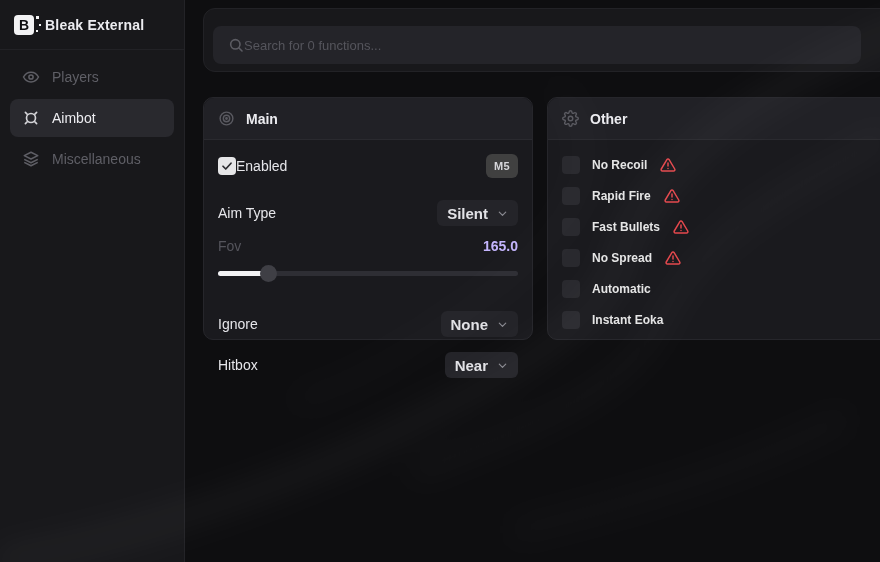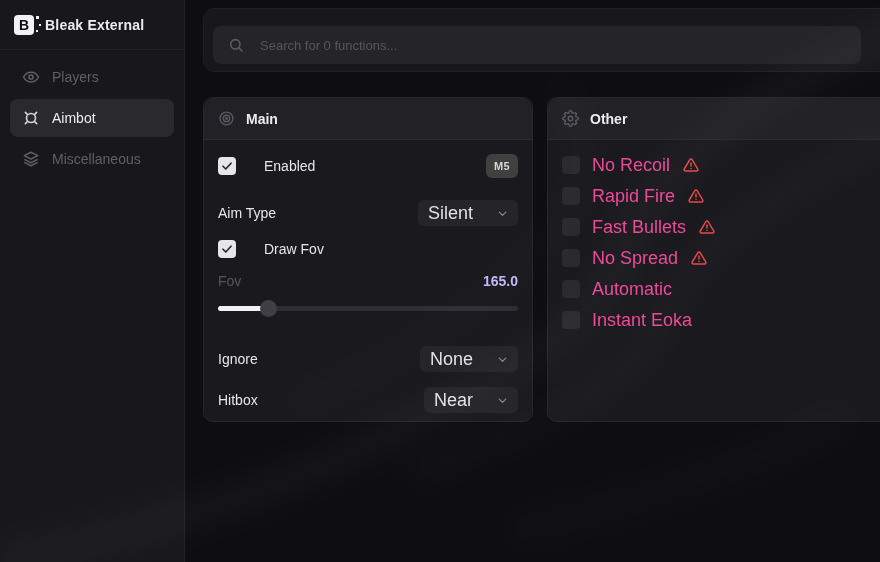--- a/index.html
+++ b/index.html
@@ -53,75 +53,75 @@
 
   
   .topbar {
     position: absolute; left: 203px; top: 8px; right: -16px; height: 64px;
     background: #18181b; border: 1px solid #222226; border-radius: 12px;
     z-index: 1;
   }
   .search-box {
     position: absolute; left: 9px; top: 17px; right: 34px; height: 38px;
     background: #242429; border-radius: 8px;
-    display: flex; align-items: center; gap: 16px; padding: 0 15px;
+    display: flex; align-items: center; gap: 0; padding: 0 15px;
   }
   .search-box svg { stroke: #5c5c63; flex: none; }
   .search-input {
     background: transparent; border: none; outline: none; width: 100%;
     font-family: inherit; font-size: 13px; color: #c9c9cf;
   }
   .search-input::placeholder { color: #55555c; }
 
   
   .panel {
-    position: absolute; top: 97px; height: 325px;
+    position: absolute; top: 97px; height: 243px;
     background: #1a1a1e; border: 1px solid #26262b; border-radius: 10px;
     z-index: 1;
   }
   .panel.main { left: 203px; width: 330px; }
   .panel.other { left: 547px; width: 353px; }
   .panel-header {
     height: 42px; background: #212126; border-bottom: 1px solid #2a2a2f;
     border-radius: 10px 10px 0 0;
     display: flex; align-items: center; gap: 11px; padding: 0 14px;
   }
   .panel-header svg { stroke: #5a5a61; flex: none; }
   .panel-title { font-size: 14px; font-weight: 700; color: #ececf0; }
   .panel-body { padding: 14px; }
 
   
   .row {
     display: flex; align-items: center; justify-content: space-between;
     min-height: 24px;
   }
   .row + .row { margin-top: 22px; }
-  .left-group { display: flex; align-items: center; gap: 28px; }
+  .left-group { display: flex; align-items: center; gap: 0; }
   .label { font-size: 14px; font-weight: 500; color: #e6e6ea; }
   .label.dim { color: #55555c; }
 
   
   .checkbox {
     width: 18px; height: 18px; border-radius: 4px; flex: none; cursor: pointer;
     display: flex; align-items: center; justify-content: center;
   }
   .checkbox.checked { background: #e6e6e8; }
   .checkbox.unchecked { background: #29292e; }
 
   
   .keybind {
     min-width: 32px; height: 24px; padding: 0 7px;
     background: #404040; border-radius: 6px; cursor: pointer;
     display: flex; align-items: center; justify-content: center;
     font-size: 11px; font-weight: 700; color: #d6d6da; letter-spacing: .3px;
   }
   .select {
     height: 26px; padding: 0 10px; background: #242429; border-radius: 6px;
-    display: flex; align-items: center; gap: 24px; cursor: pointer;
-    font-size: 18px; font-weight: 400; color: #e2e2e6;
+    display: flex; align-items: center; gap: 9px; cursor: pointer;
+    font-size: 15px; font-weight: 700; color: #e2e2e6;
   }
   .select svg { stroke: #8a8a91; }
 
   
   .fov-value { font-size: 14px; font-weight: 600; color: #c4b5fd; }
   .slider { margin-top: 9px; position: relative; height: 16px; cursor: pointer; }
   .slider-track {
     position: absolute; left: 0; right: 0; top: 6px; height: 5px;
     background: #2e2e34; border-radius: 3px;
   }
@@ -130,21 +130,21 @@
     background: #f2f2f4; border-radius: 3px 0 0 3px;
   }
   .slider-thumb {
     position: absolute; top: 0; width: 17px; height: 17px; margin-left: -8px;
     background: #3f3f45; border-radius: 50%;
   }
 
   
   .o-row { display: flex; align-items: center; gap: 12px; min-height: 24px; }
   .o-row + .o-row { margin-top: 7px; }
-  .o-label { font-size: 18px; font-weight: 400; color: #ec4899; }
+  .o-label { font-size: 12px; font-weight: 700; color: #e5e5e5; }
   .warn { flex: none; display: flex; margin-left: 1px; }
 </style>
 </head>
 <body>
 
 <div class="sidebar">
   <div class="brand">
     <div class="logo">B<i class="s1"></i><i class="s2"></i><i class="s3"></i></div>
     <div class="brand-title">Bleak External</div>
   </div>
@@ -222,30 +222,20 @@
       <span class="select">
         <span>Silent</span>
         <span style="display:flex">
           <svg width="11" height="11" viewBox="0 0 24 24" fill="none" stroke-width="2.6" stroke-linecap="round" stroke-linejoin="round">
               <path d="M5 9l7 7 7-7"></path>
             </svg>
         </span>
       </span>
     </div>
 
-    <div class="row" style="margin-top:11px">
-      <div class="left-group">
-        <span class="checkbox checked">
-          <svg width="12" height="12" viewBox="0 0 24 24" fill="none" stroke="#2b2b30" stroke-width="3.4" stroke-linecap="round" stroke-linejoin="round">
-              <path d="M4 12.5l5.5 5.5L20 6.5"></path>
-            </svg>
-        </span>
-        <span class="label">Draw Fov</span>
-      </div>
-    </div>
 
     <div class="row" style="margin-top:10px;min-height:20px">
       <span class="label dim">Fov</span>
       <span class="fov-value">165.0</span>
     </div>
 
     <div class="slider">
       <div class="slider-track"></div>
       <div class="slider-fill" style="width: 16.5%;"></div>
       <div class="slider-thumb" style="left: 16.5%;"></div>

